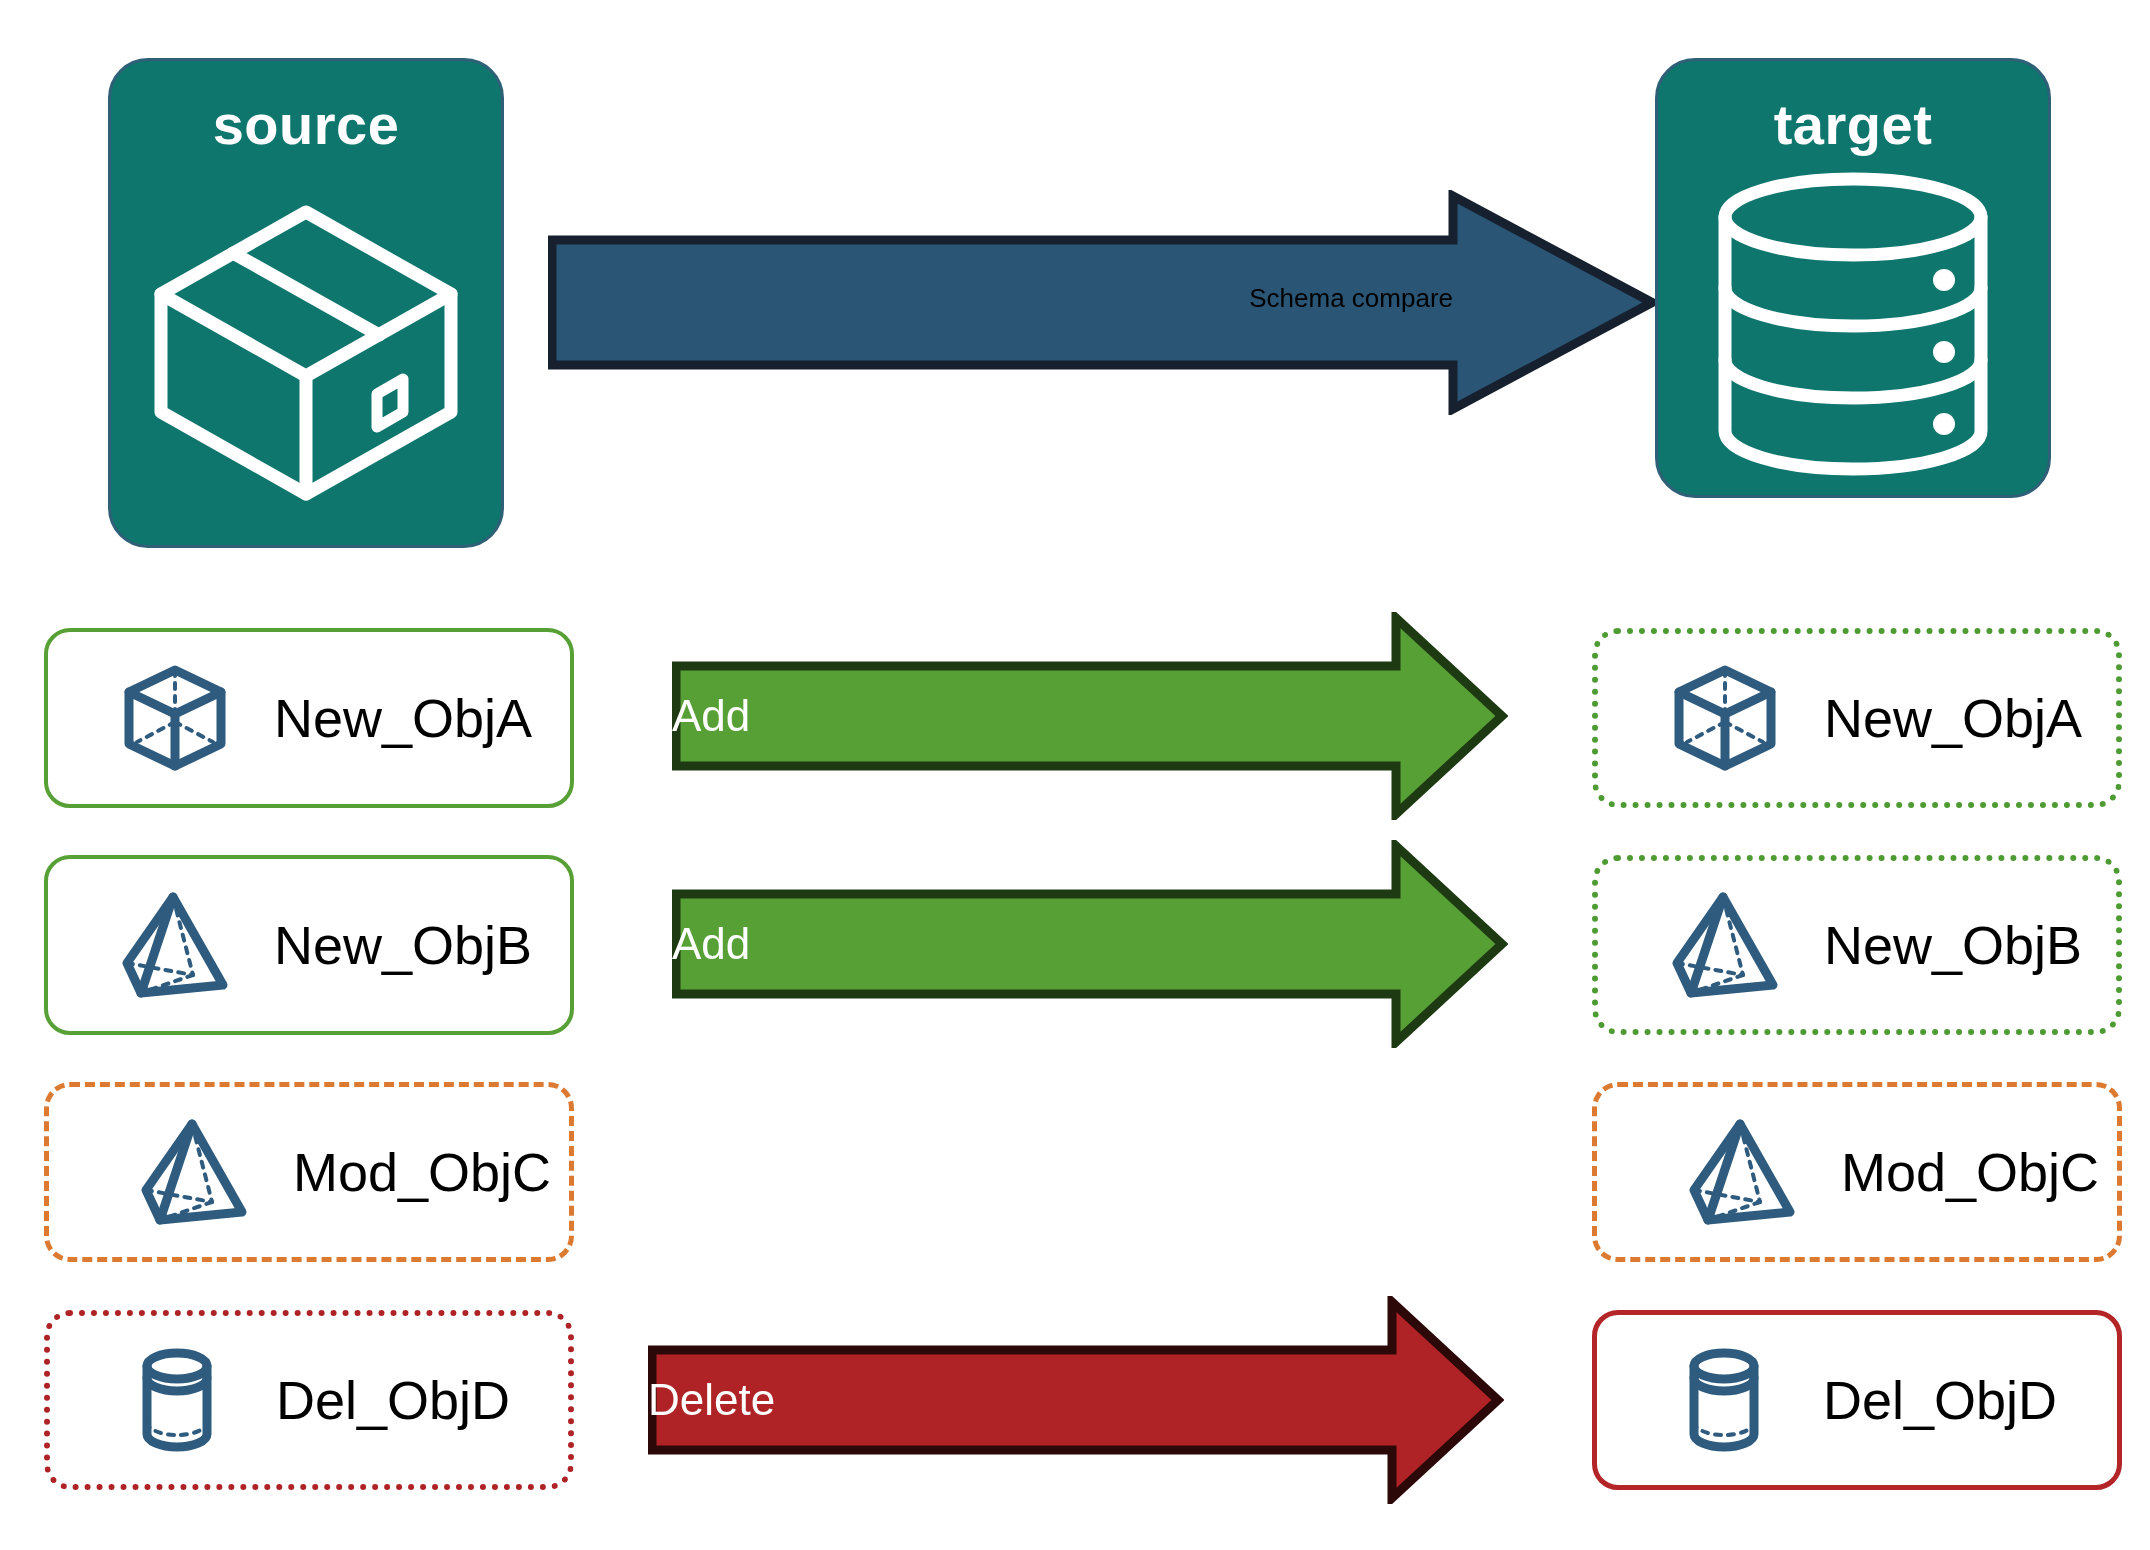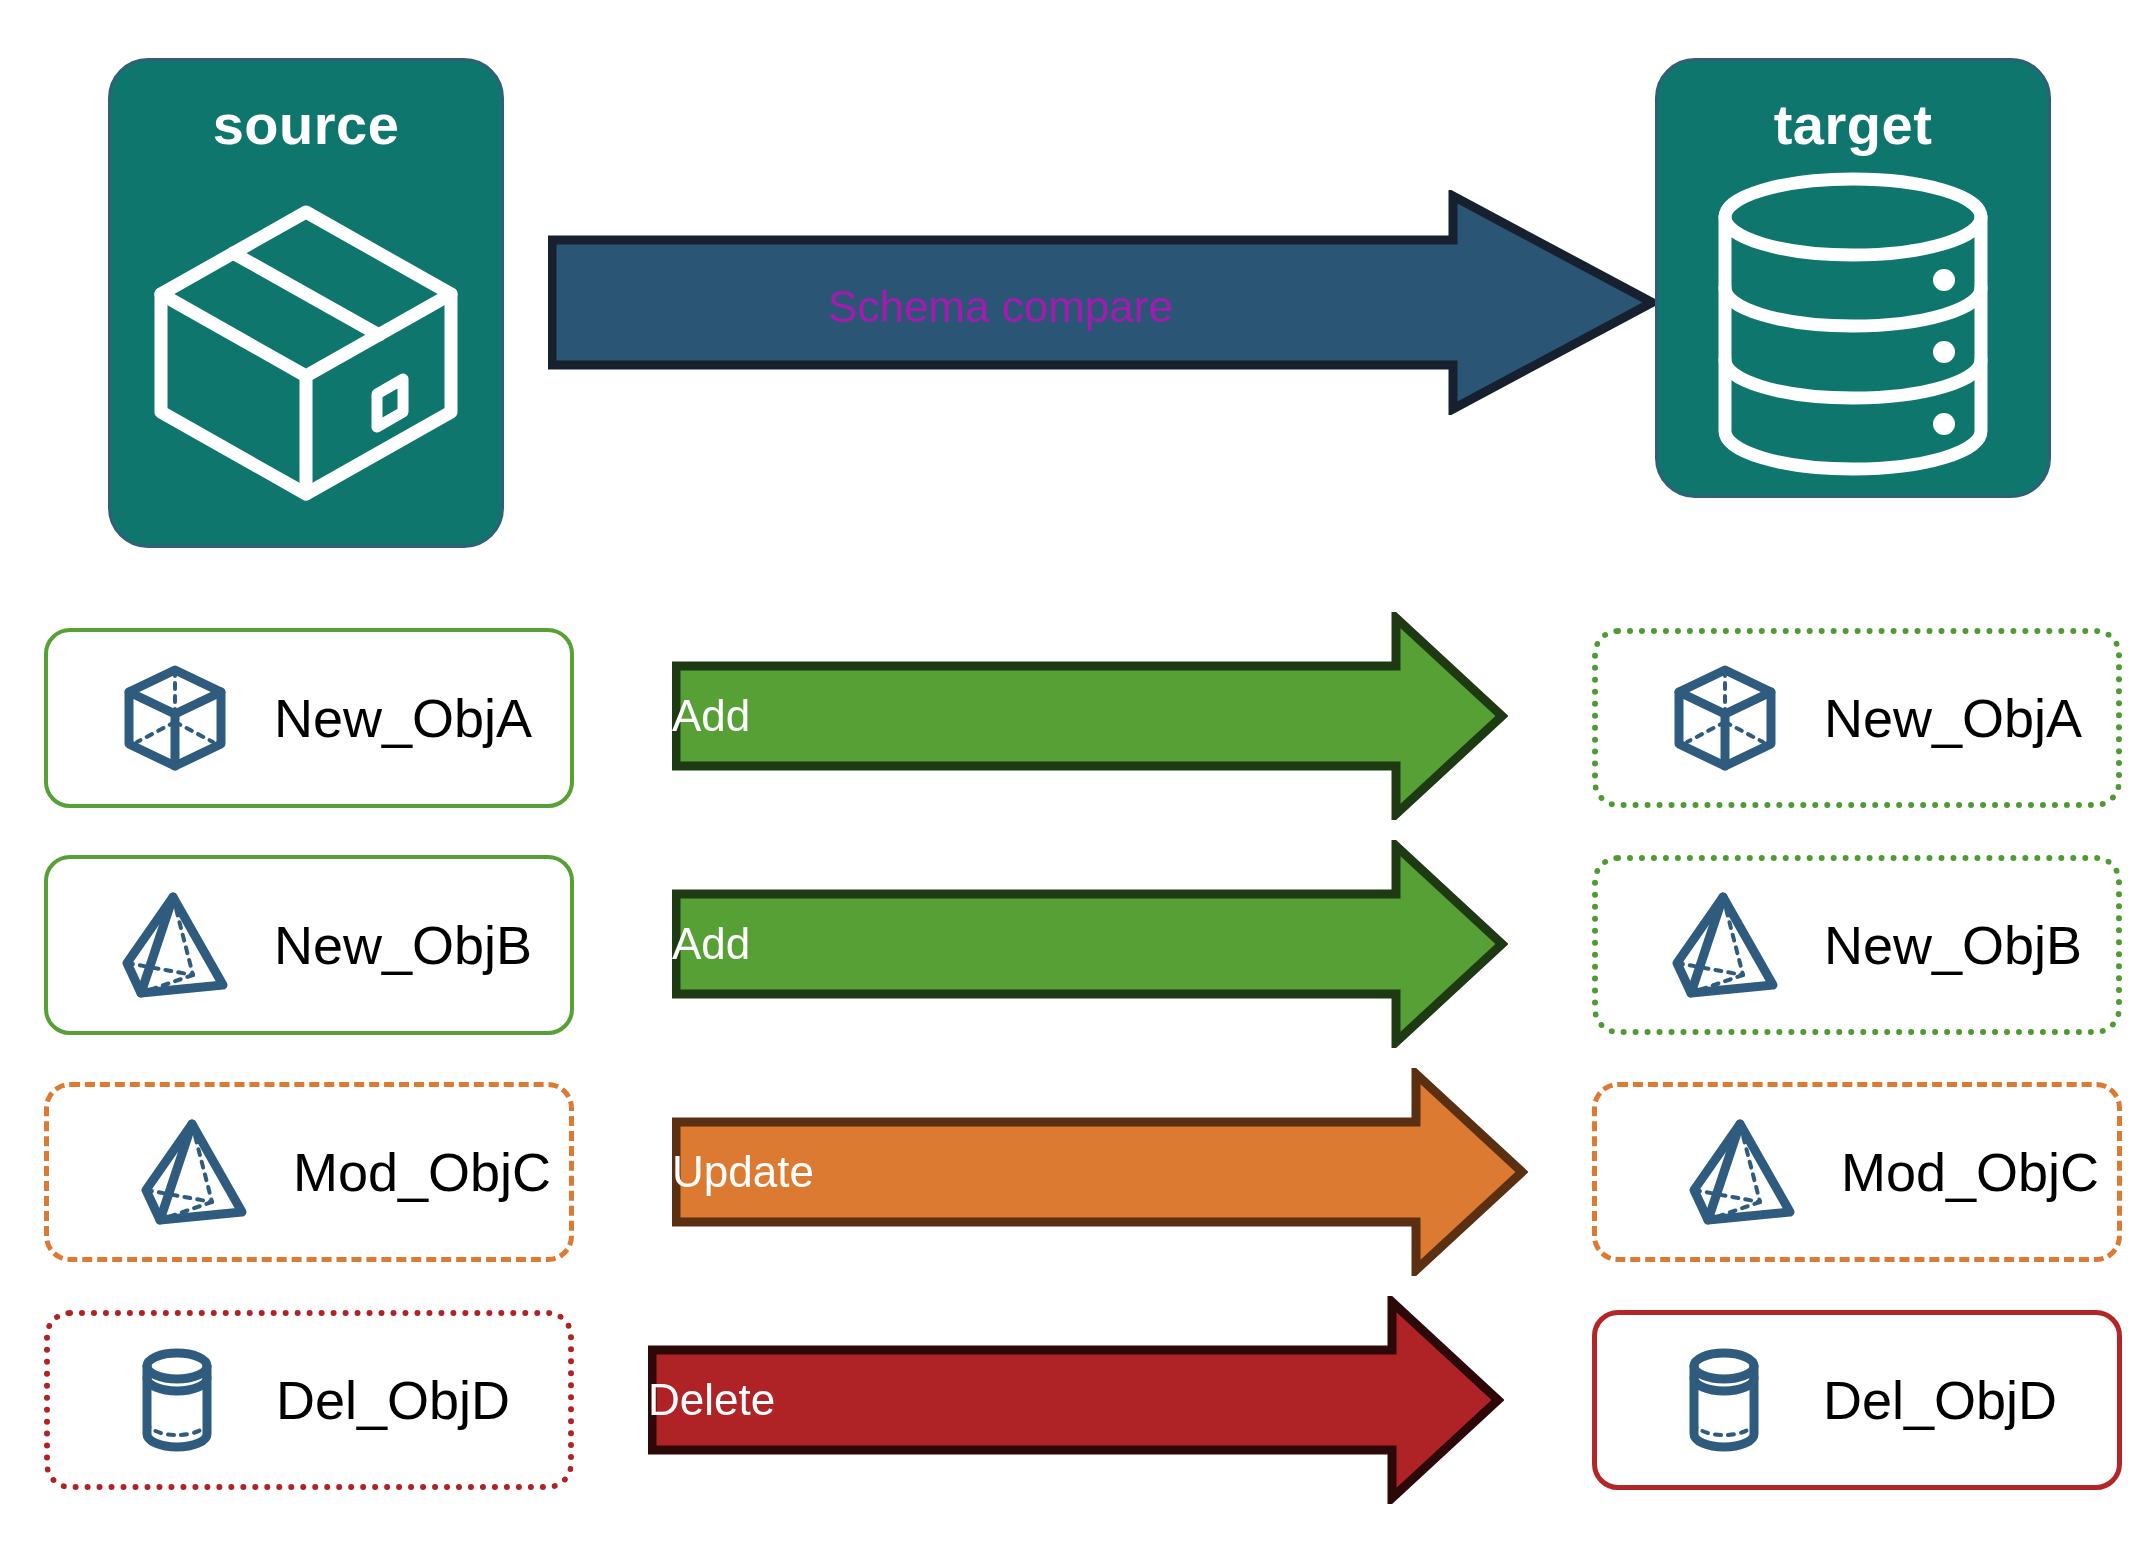--- a/index.html
+++ b/index.html
@@ -45,24 +45,24 @@
     justify-content: center;
     width: 100%;
   }
 
   
   .big-arrow-wrap {
     position: absolute;
   }
   .arrow-label {
     position: absolute;
-    color: #a21caf;
-    font-size: 44px;
+    color: #000000;
+    font-size: 26px;
     white-space: nowrap;
-    text-align: center;
+    text-align: right;
     line-height: 1;
   }
 
   
   .obj-card {
     position: absolute;
     box-sizing: border-box;
     background: #ffffff;
     border-radius: 26px;
     display: flex;
@@ -244,26 +244,20 @@
         <g fill="none" stroke="#2F5C7E" stroke-width="4" stroke-dasharray="6 7" stroke-linecap="round">
           <path d="M8 74 L74 86"></path>
           <path d="M54 8 L74 86"></path>
           <path d="M74 86 L22 104"></path>
         </g>
       </svg>
     </div>
     <div class="obj-label" style="margin-left:40px;">Mod_ObjC</div>
   </div>
 
-  <div class="row-arrow" style="left:672px; top:1068px; width:856px; height:208px;">
-    <svg width="856" height="208" viewBox="0 0 856 208" aria-hidden="true">
-      <polygon points="4,54 744,54 744,6 850,104 744,202 744,154 4,154" fill="#DD7A31" stroke="#5B2F11" stroke-width="9" stroke-linejoin="miter"></polygon>
-    </svg>
-    <div class="row-arrow-label" style="left:0; top:82px; width:744px;">Update</div>
-  </div>
 
   <div class="obj-card dashed-orange" style="left:1592px; top:1082px; width:530px; height:180px;">
     <div class="obj-icon" style="margin-left:68px;">
       <svg width="112" height="112" viewBox="0 0 112 112" aria-hidden="true">
         <g fill="none" stroke="#2F5C7E" stroke-width="9" stroke-linejoin="round" stroke-linecap="round">
           <path d="M54 8 L104 96 L22 104 Z"></path>
           <path d="M54 8 L8 74 L22 104"></path>
         </g>
         <g fill="none" stroke="#2F5C7E" stroke-width="4" stroke-dasharray="6 7" stroke-linecap="round">
           <path d="M8 74 L74 86"></path>

